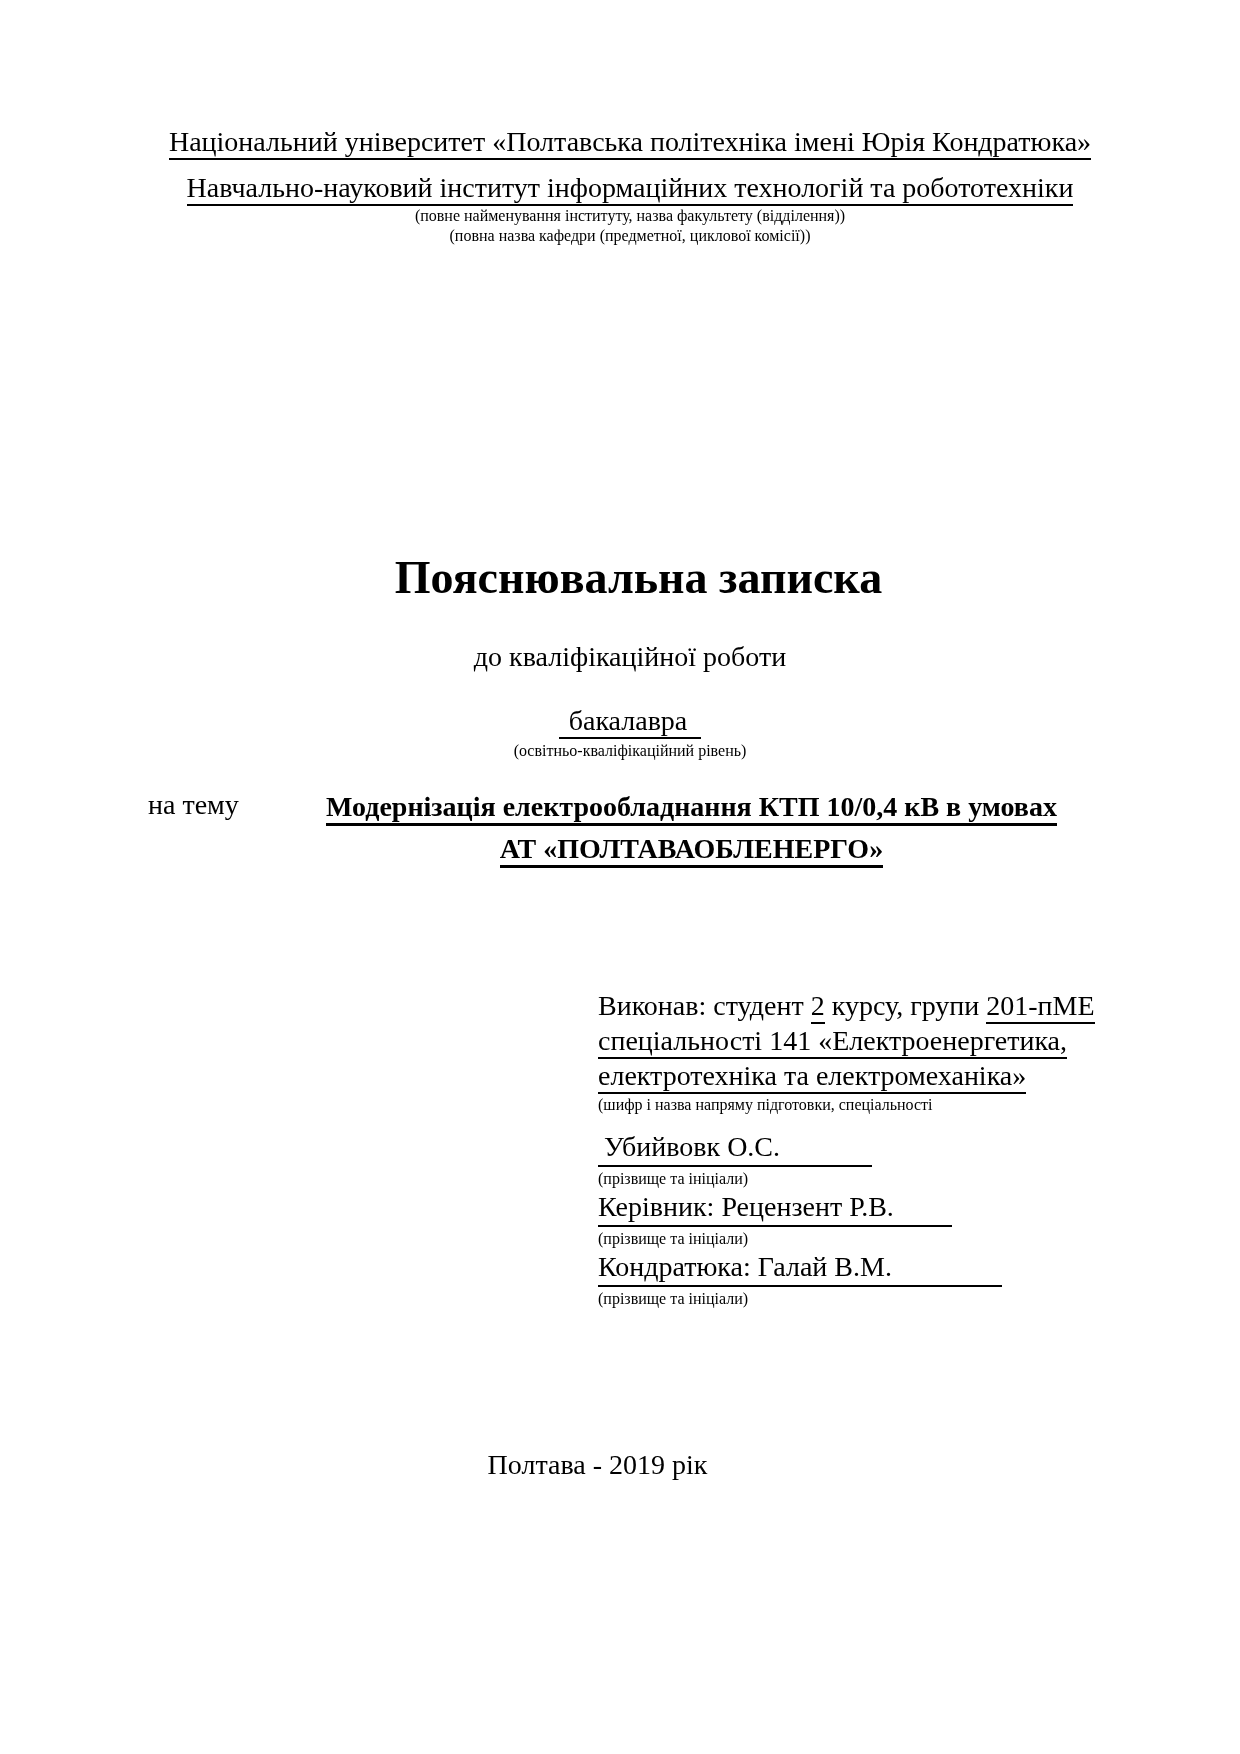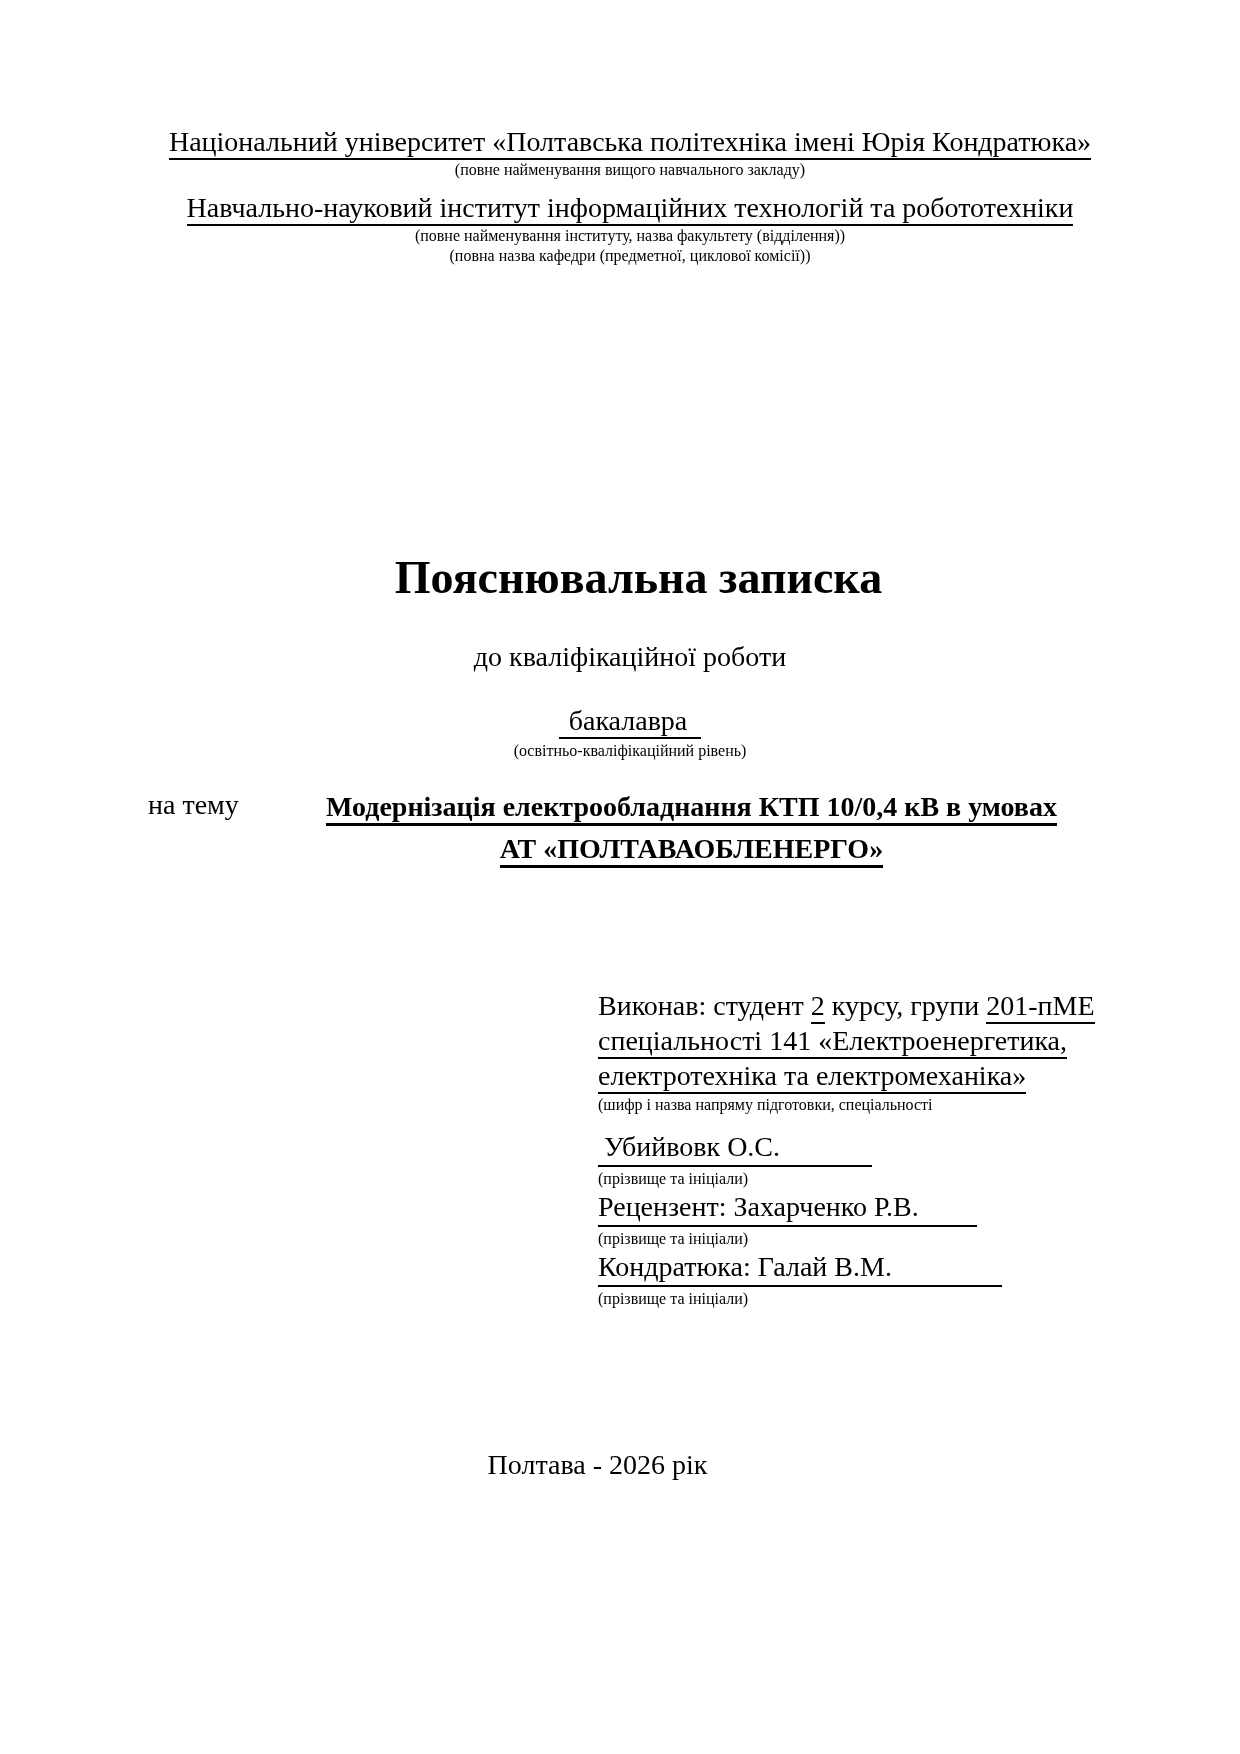--- a/index.html
+++ b/index.html
@@ -131,21 +131,20 @@
 </style>
 </head>
 <body>
 
 <div class="page">
 
   <div class="header-block">
     <div class="hline">
       <span class="u">Національний університет «Полтавська політехніка імені Юрія Кондратюка»</span>
     </div>
-    <div class="caption">(повне найменування вищого навчального закладу)</div>
 
     <div class="hline second">
       <span class="u">Навчально-науковий інститут інформаційних технологій та робототехніки</span>
     </div>
     <div class="caption">(повне найменування інституту, назва факультету (відділення))</div>
 
     <div class="caption">(повна назва кафедри (предметної, циклової комісії))</div>
   </div>
 
   <div class="title-block">
@@ -173,22 +172,22 @@
     <div><span>Виконав: студент </span><span class="u">2</span><span> курсу, групи </span><span class="u">201-пМЕ</span></div>
     <div><span class="u">спеціальності 141 «Електроенергетика,</span></div>
     <div><span class="u">електротехніка та електромеханіка»</span></div>
     <div class="caption">(шифр і назва напряму підготовки, спеціальності</div>
 
     <div class="sb-gap"></div>
 
     <div><span class="u fill-name">Убийвовк О.С.</span></div>
     <div class="caption">(прізвище та ініціали)</div>
 
-    <div><span class="u fill-sup">Рецензент: Захарченко Р.В.</span></div>
+    <div><span class="u fill-sup">Керівник: Рецензент Р.В.</span></div>
     <div class="caption">(прізвище та ініціали)</div>
 
     <div><span class="u fill-rev">Кондратюка: Галай В.М.</span></div>
     <div class="caption">(прізвище та ініціали)</div>
   </div>
 
-  <div class="footer-block">Полтава - 2026 рік</div>
+  <div class="footer-block">Полтава - 2019 рік</div>
 
 </div>
 
 </body></html>

